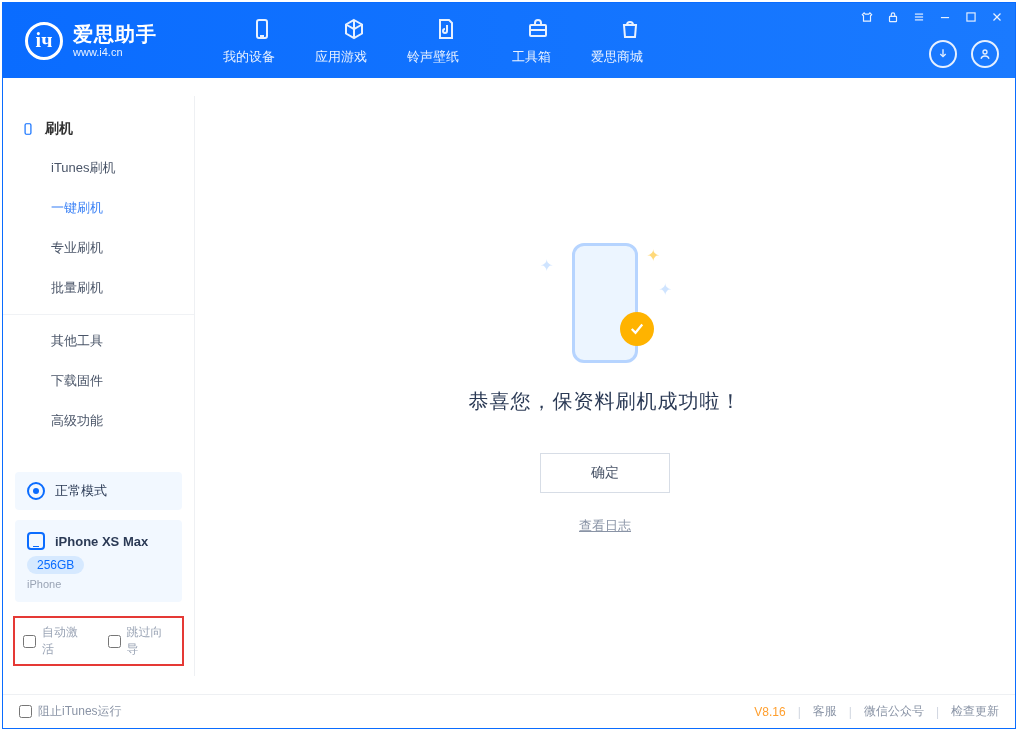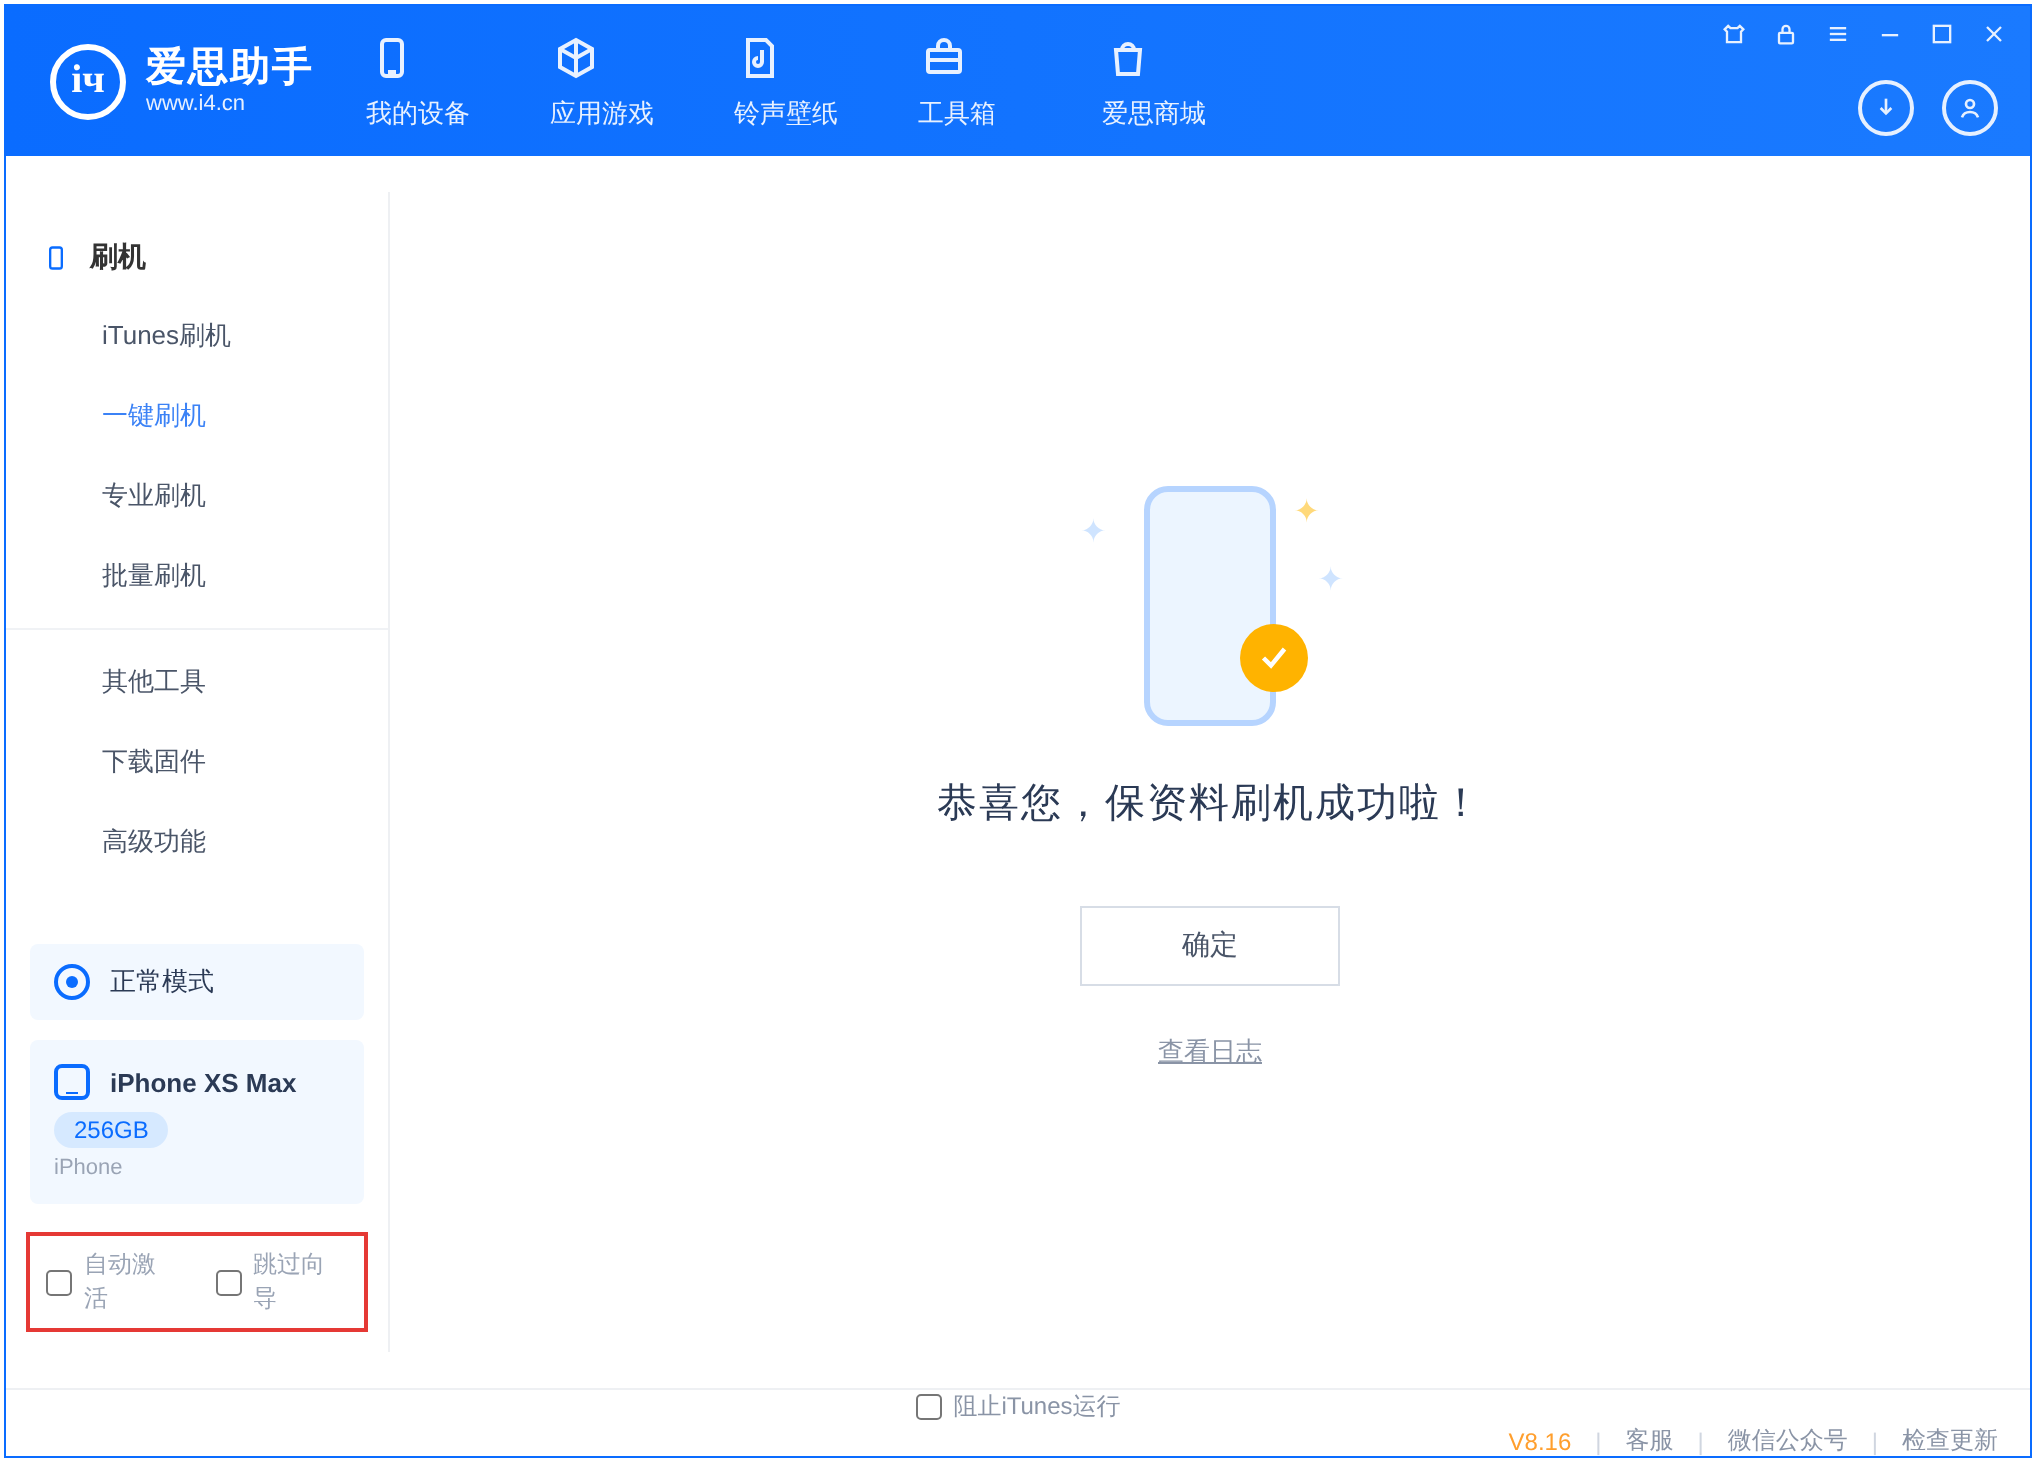--- a/index.html
+++ b/index.html
@@ -7,21 +7,21 @@
 .app { width: 1014px; height: 727px; margin: 2px; border: 1px solid #0a6cff; display: flex; flex-direction: column; background: #fff; gap: 18px; }
 
 
 .titlebar { height: 75px; background: linear-gradient(90deg, #0a6cff, #1a7aff); display: flex; align-items: center; color: #fff; position: relative; }
 .logo-area { display: flex; align-items: center; padding: 0 18px 0 22px; gap: 10px; }
 .logo-circle { width: 38px; height: 38px; border-radius: 50%; border: 3px solid #fff; display: flex; align-items: center; justify-content: center; font-weight: bold; font-size: 20px; color: #fff; font-family: serif; }
 .logo-text { display: flex; flex-direction: column; line-height: 1.15; }
 .logo-name { font-size: 20px; font-weight: 600; letter-spacing: 1px; }
 .logo-url { font-size: 11px; opacity: .9; }
 .nav { display: flex; height: 100%; margin-left: 8px; }
-.nav-item { width: 92px; display: flex; flex-direction: column; align-items: flex-start; justify-content: center; gap: 6px; font-size: 13px; cursor: pointer; color: #e8f1ff; }
+.nav-item { width: 92px; display: flex; flex-direction: column; align-items: flex-end; justify-content: center; gap: 6px; font-size: 13px; cursor: pointer; color: #e8f1ff; }
 .nav-item.active { background: rgba(255,255,255,0.12); color: #fff; }
 .nav-icon { width: 26px; height: 26px; display: flex; align-items: center; justify-content: center; }
 .nav-icon svg { width: 24px; height: 24px; }
 .win-ctrls-top { position: absolute; top: 6px; right: 10px; display: flex; gap: 10px; }
 .win-ctrls-top .wc { width: 16px; height: 16px; display: flex; align-items: center; justify-content: center; cursor: pointer; color: #e8f1ff; }
 .win-ctrls-top .wc svg { width: 14px; height: 14px; }
 .win-ctrls-bottom { position: absolute; bottom: 10px; right: 16px; display: flex; gap: 14px; }
 .wc-round { width: 28px; height: 28px; border: 2px solid #e6f0ff; border-radius: 50%; display: flex; align-items: center; justify-content: center; cursor: pointer; color: #e6f0ff; }
 .wc-round svg { width: 16px; height: 16px; }
 
@@ -60,21 +60,21 @@
 .badge svg { width: 18px; height: 18px; color: #fff; }
 .sparkle { position: absolute; color: #cfe4ff; }
 .sp1 { left: 20px; top: 18px; }
 .sp2 { right: 18px; top: 42px; }
 .sp3 { right: 30px; top: 8px; color: #ffd97a; }
 .msg { font-size: 20px; color: #2b3a55; letter-spacing: 1px; }
 .ok-btn { margin-top: 18px; width: 130px; height: 40px; border: 1px solid #d7dde6; background: #fff; font-size: 14px; color: #4a5568; cursor: pointer; }
 .log-link { margin-top: 4px; font-size: 13px; color: #8a94a6; text-decoration: underline; cursor: pointer; }
 
 
-.statusbar { height: 34px; border-top: 1px solid #eef0f3; display: flex; align-items: center; padding: 0 16px; font-size: 12px; color: #8a94a6; flex-direction: column; }
+.statusbar { height: 34px; border-top: 1px solid #eef0f3; display: flex; align-items: center; padding: 0 16px; font-size: 12px; color: #8a94a6; }
 .sb-left { display: flex; align-items: center; gap: 6px; }
 .sb-right { margin-left: auto; display: flex; align-items: center; gap: 12px; }
 .sb-right .sep { color: #d0d6e0; }
 .sb-link { cursor: pointer; }
 .ver { color: #ff9f2e; }
 </style>
 </head>
 <body>
 
 <div class="app">

